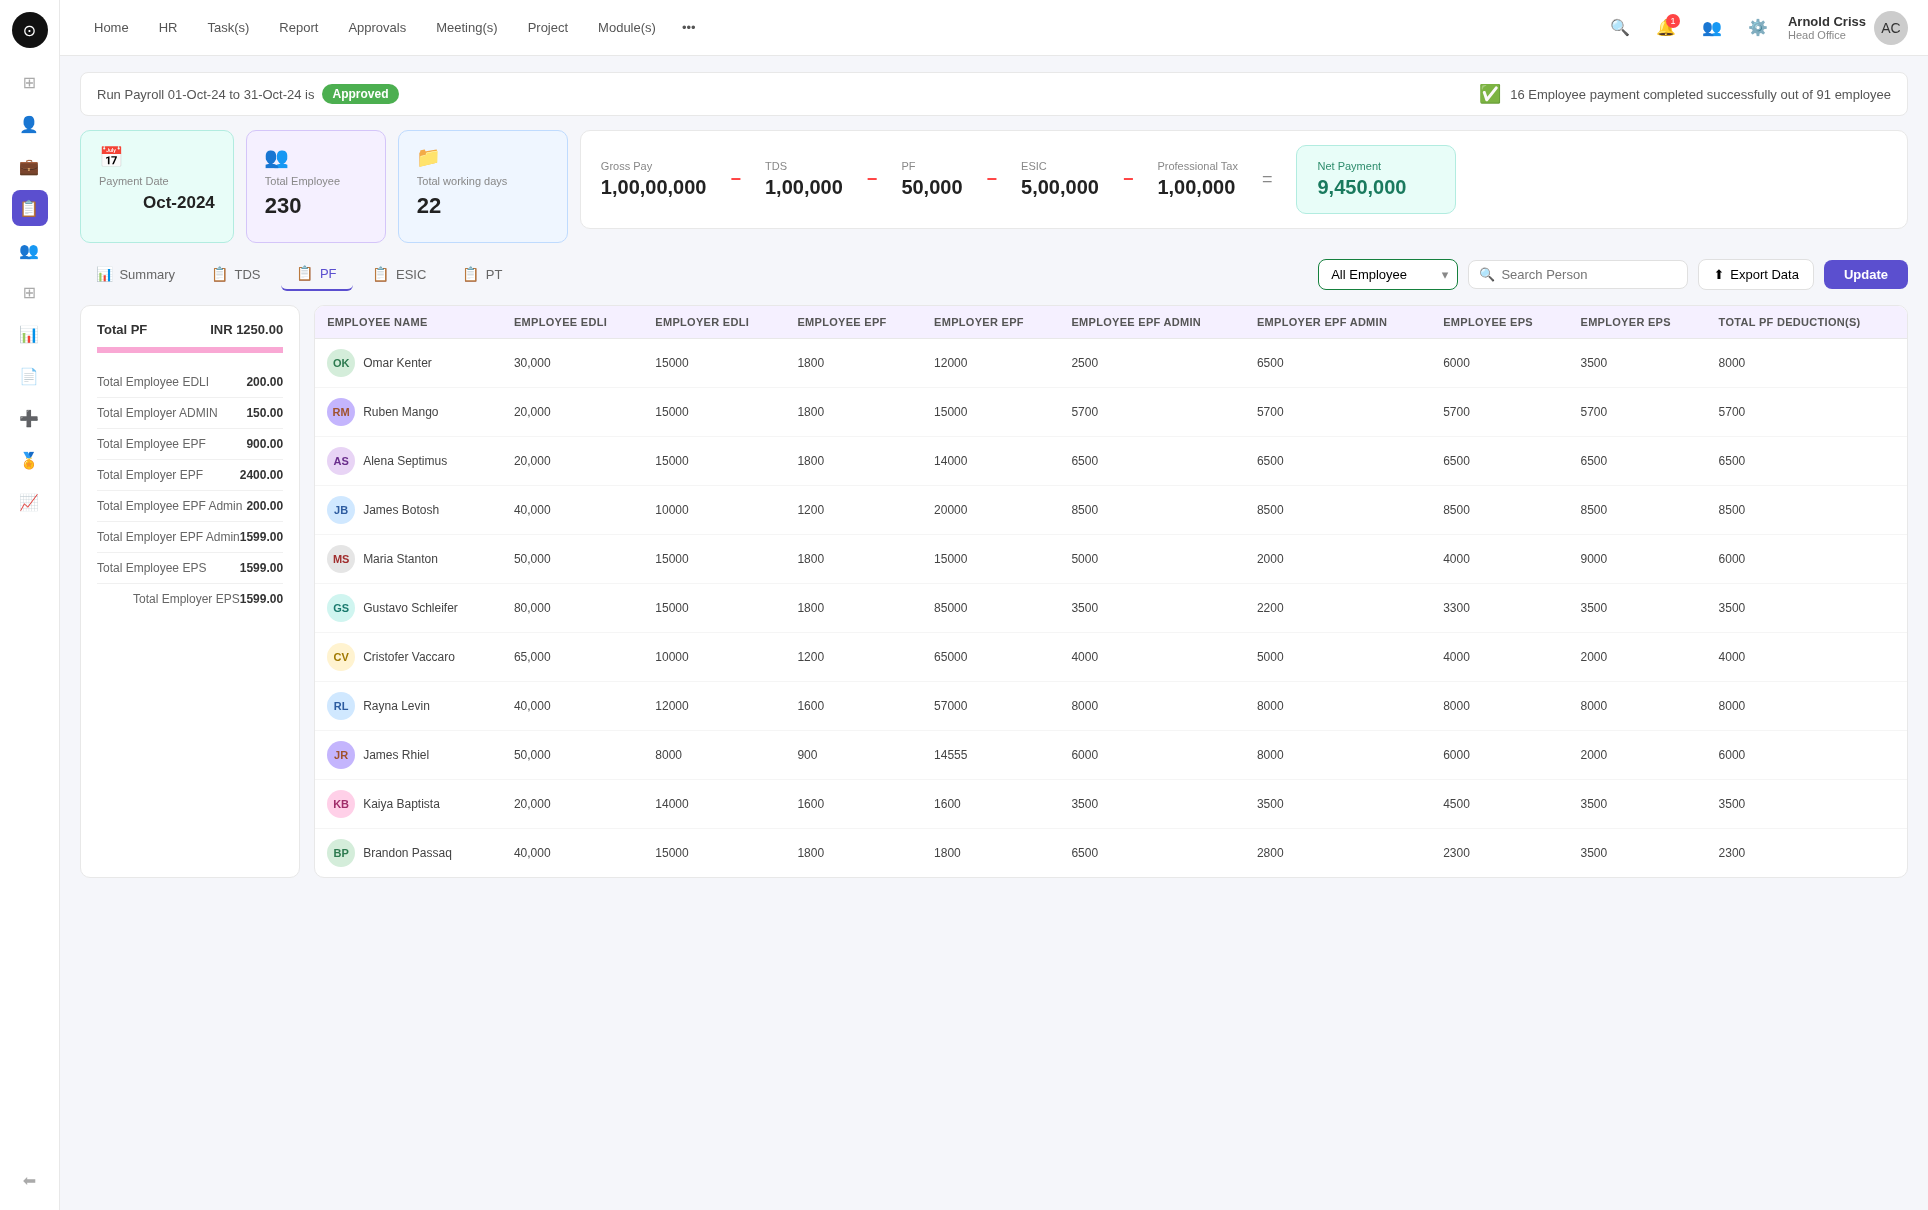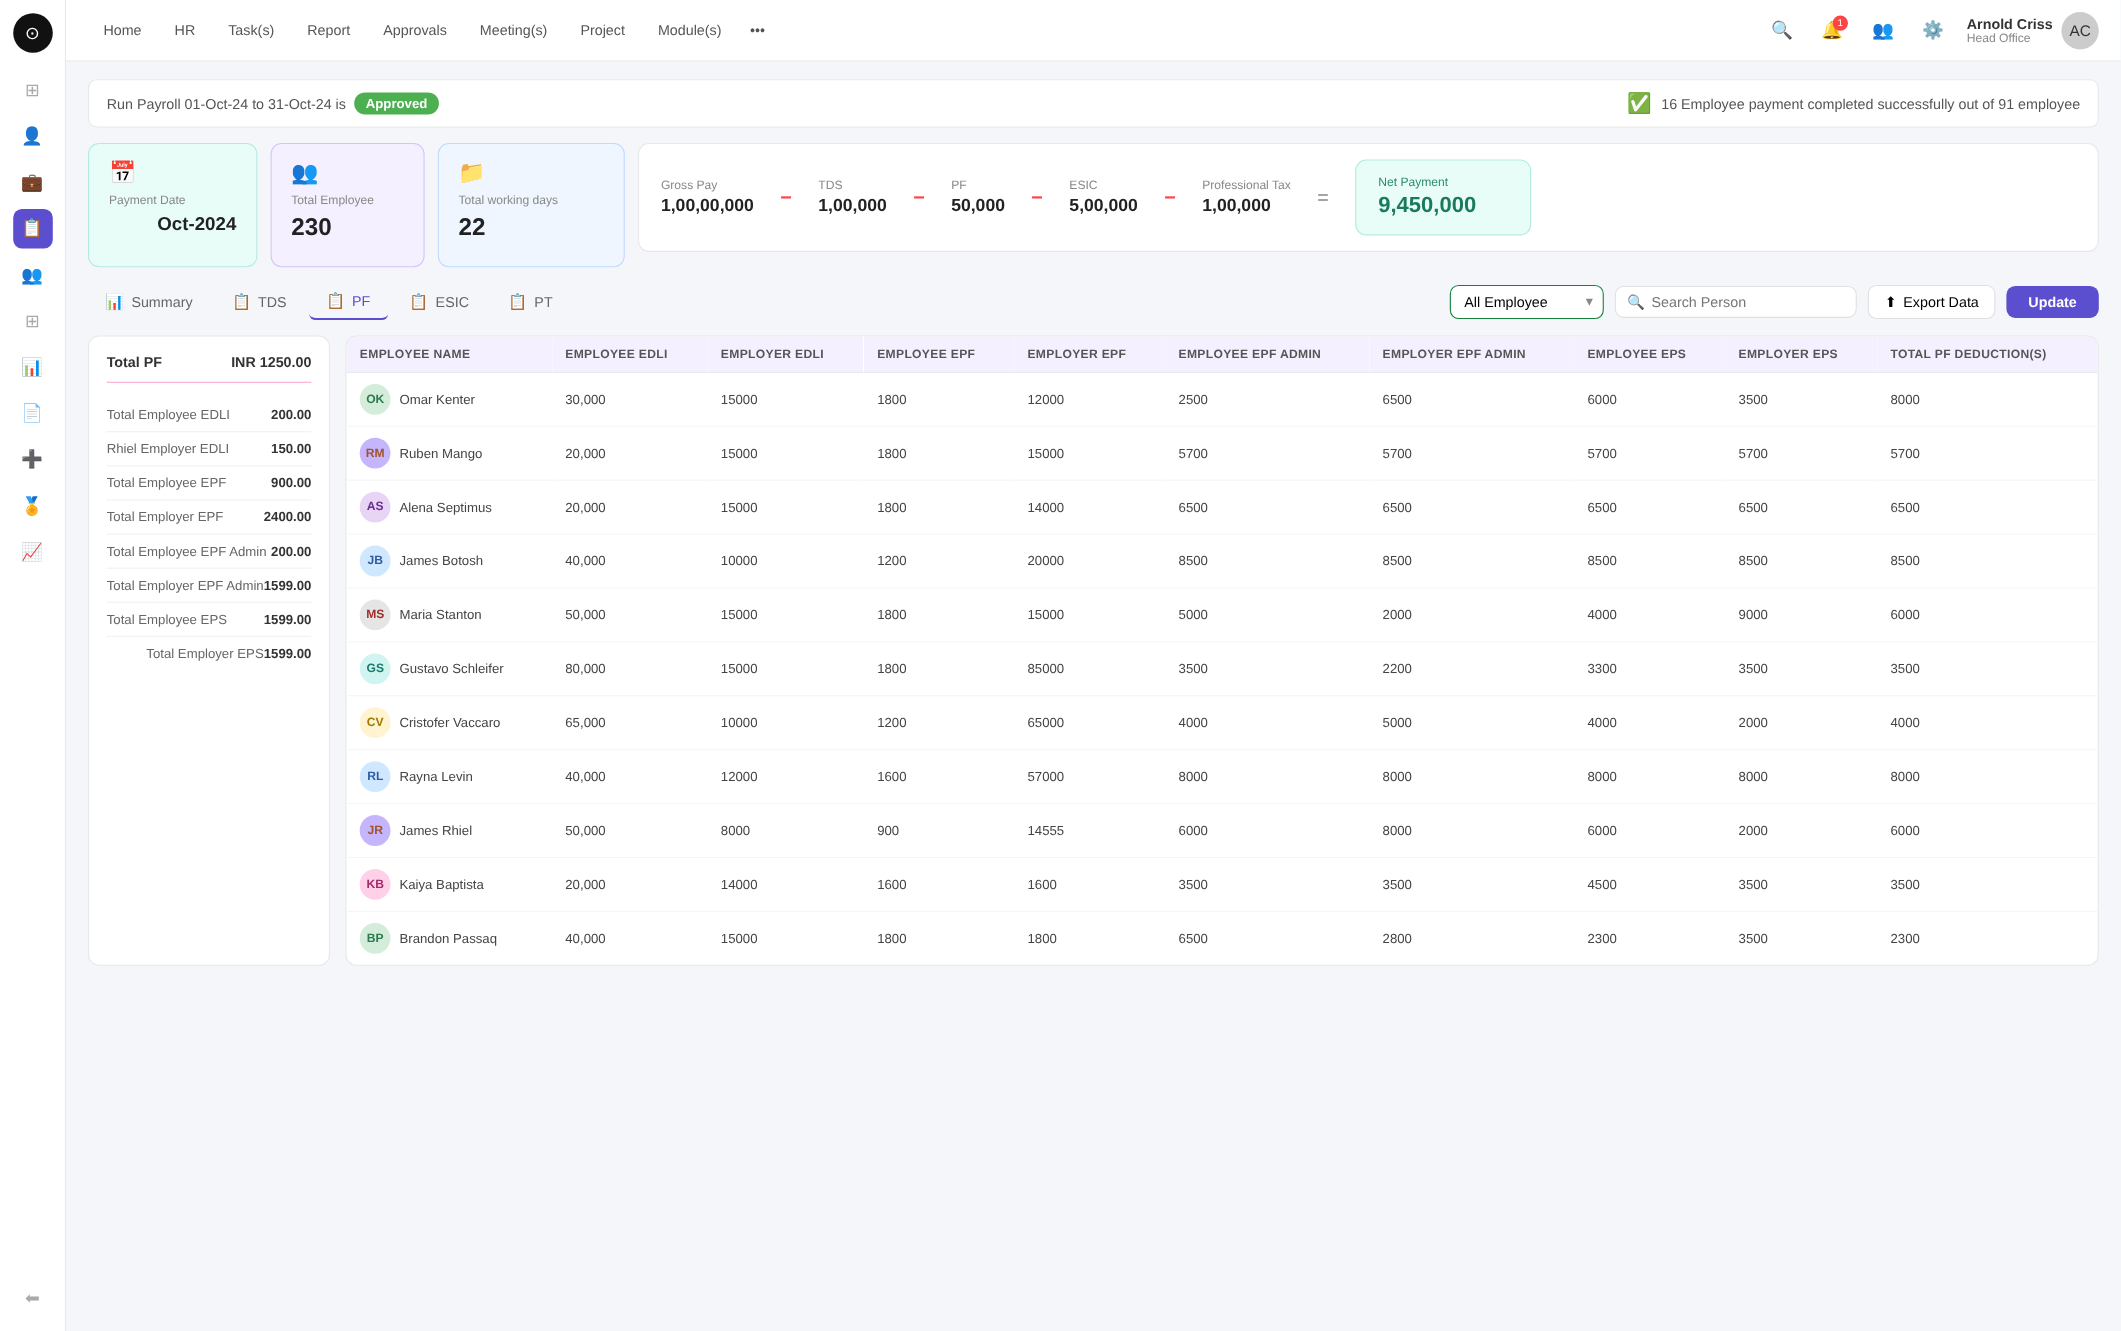--- a/index.html
+++ b/index.html
@@ -43,21 +43,21 @@
     .card.card-blue { background: #eff6ff; border-color: #bfdbfe; }
     .card-icon { font-size: 20px; }
     .card-label { font-size: 11px; color: #888; }
     .card-value { font-size: 22px; font-weight: 700; color: #222; }
     .card-value-large { font-size: 17px; font-weight: 700; color: #222; margin-left: 44px; }
 
     
     .pay-summary { display: flex; align-items: center; background: #fff; border: 1px solid #e8e8e8; border-radius: 10px; padding: 14px 20px; gap: 24px; margin-bottom: 14px; flex: 1; }
     .pay-item { display: flex; flex-direction: column; gap: 4px; }
     .pay-label { font-size: 11px; color: #888; }
-    .pay-value { font-size: 16px; font-weight: 700; color: #222; }
+    .pay-value { font-size: 20px; font-weight: 700; color: #222; }
     .minus-icon { color: #f44; font-size: 18px; font-weight: bold; }
     .equals-icon { color: #888; font-size: 18px; }
     .net-payment-card { background: #e8fdf8; border: 1px solid #b2ece0; border-radius: 10px; padding: 14px 20px; display: flex; flex-direction: column; gap: 4px; min-width: 160px; }
     .net-label { font-size: 11px; color: #2d8c6c; }
     .net-value { font-size: 20px; font-weight: 700; color: #1a7a5e; }
 
     
     .top-section { display: flex; gap: 12px; margin-bottom: 14px; flex-wrap: wrap; }
 
     
@@ -76,21 +76,21 @@
 
     
     .table-area { display: flex; gap: 14px; }
 
     
     .summary-panel { background: #fff; border: 1px solid #e8e8e8; border-radius: 10px; min-width: 220px; padding: 16px; flex-shrink: 0; }
     .summary-row { display: flex; justify-content: space-between; padding: 8px 0; border-bottom: 1px solid #f0f0f0; font-size: 12px; }
     .summary-row:last-child { border-bottom: none; margin-left: 36px; }
     .summary-row-label { color: #666; }
     .summary-row-value { font-weight: 700; color: #333; }
-    .summary-total { display: flex; justify-content: space-between; margin-bottom: 14px; padding-bottom: 10px; border-bottom: 1px solid #f9a8d4; }
+    .summary-total { display: flex; justify-content: space-between; margin-bottom: 14px; padding-bottom: 10px; border-bottom: 6px solid #f9a8d4; }
     .summary-total-label { font-size: 13px; font-weight: 600; }
     .summary-total-value { font-size: 13px; font-weight: 700; }
 
     
     .data-table-wrapper { flex: 1; background: #fff; border: 1px solid #e8e8e8; border-radius: 10px; overflow: auto; }
     .data-table { width: 100%; border-collapse: collapse; font-size: 12px; }
     .data-table th { background: #f5f0ff; padding: 10px 12px; text-align: left; font-size: 11px; font-weight: 600; color: #555; text-transform: uppercase; letter-spacing: 0.3px; border-bottom: 1px solid #e8e8e8; white-space: nowrap; position: sticky; top: 0; }
     .data-table td { padding: 10px 12px; border-bottom: 1px solid #f5f5f5; color: #444; }
     .data-table tr:last-child td { border-bottom: none; }
     .employee-cell { display: flex; align-items: center; gap: 8px; }
@@ -268,21 +268,21 @@
       <div class="summary-panel">
         <div class="summary-total">
           <span class="summary-total-label">Total PF</span>
           <span class="summary-total-value">INR 1250.00</span>
         </div>
         <div class="summary-row">
           <span class="summary-row-label">Total Employee EDLI</span>
           <span class="summary-row-value">200.00</span>
         </div>
         <div class="summary-row">
-          <span class="summary-row-label">Rhiel Employer EDLI</span>
+          <span class="summary-row-label">Total Employer ADMIN</span>
           <span class="summary-row-value">150.00</span>
         </div>
         <div class="summary-row">
           <span class="summary-row-label">Total Employee EPF</span>
           <span class="summary-row-value">900.00</span>
         </div>
         <div class="summary-row">
           <span class="summary-row-label">Total Employer EPF</span>
           <span class="summary-row-value">2400.00</span>
         </div>

